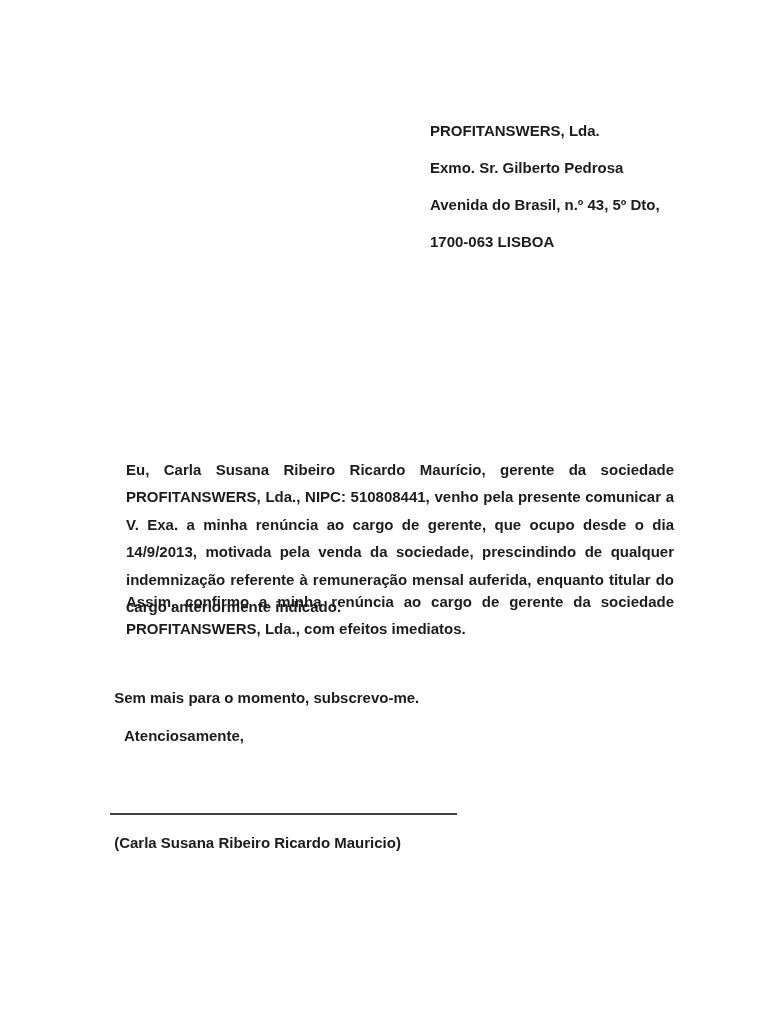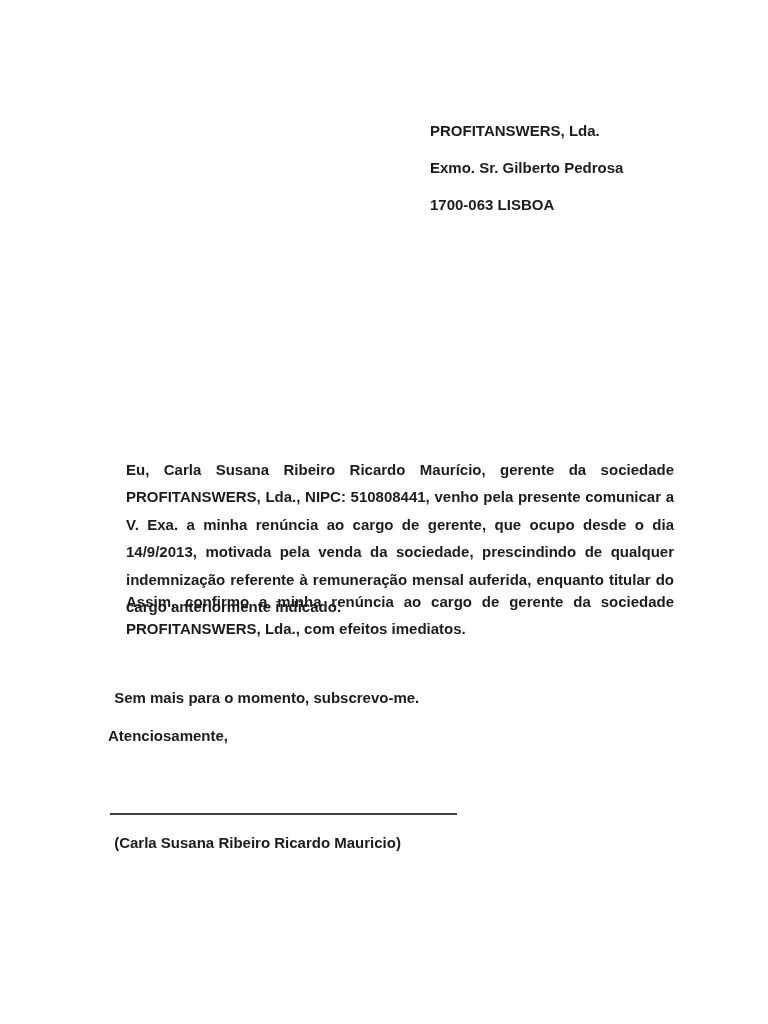--- a/index.html
+++ b/index.html
@@ -47,21 +47,21 @@
   .body-par-1 { top: 440px; }
   .body-par-2 { top: 572px; }
   .closing-line {
     left: 110px;
     top: 684px;
     line-height: 27.4px;
     white-space: pre-wrap;
     text-align: center;
   }
   .valediction-line {
-    left: 108px;
+    left: 124px;
     top: 722px;
     line-height: 27.4px;
     white-space: pre-wrap;
   }
   .signature-rule {
     left: 110px;
     top: 813px;
     width: 347px;
     height: 2px;
     background: #3f3f3f;
@@ -74,20 +74,21 @@
   }
 </style>
 </head>
 <body>
 
 <div class="page">
 
   <div class="abs recipient-block">
     <div>PROFITANSWERS, Lda.</div>
     <div>Exmo. Sr. Gilberto Pedrosa</div>
+    <div>Avenida do Brasil, n.º 43, 5º Dto,</div>
     <div>1700-063 LISBOA</div>
   </div>
 
 
 
   <p class="abs body-par body-par-1">Eu, Carla Susana Ribeiro Ricardo Maurício, gerente da sociedade PROFITANSWERS, Lda., NIPC: 510808441, venho pela presente comunicar a V. Exa. a minha renúncia ao cargo de gerente, que ocupo desde o dia 14/9/2013, motivada pela venda da sociedade, prescindindo de qualquer indemnização referente à remuneração mensal auferida, enquanto titular do cargo anteriormente indicado.</p>
 
   <p class="abs body-par body-par-2">Assim, confirmo a minha renúncia ao cargo de gerente da sociedade PROFITANSWERS, Lda., com efeitos imediatos.</p>
 
   <div class="abs closing-line"> Sem mais para o momento, subscrevo-me.</div>

